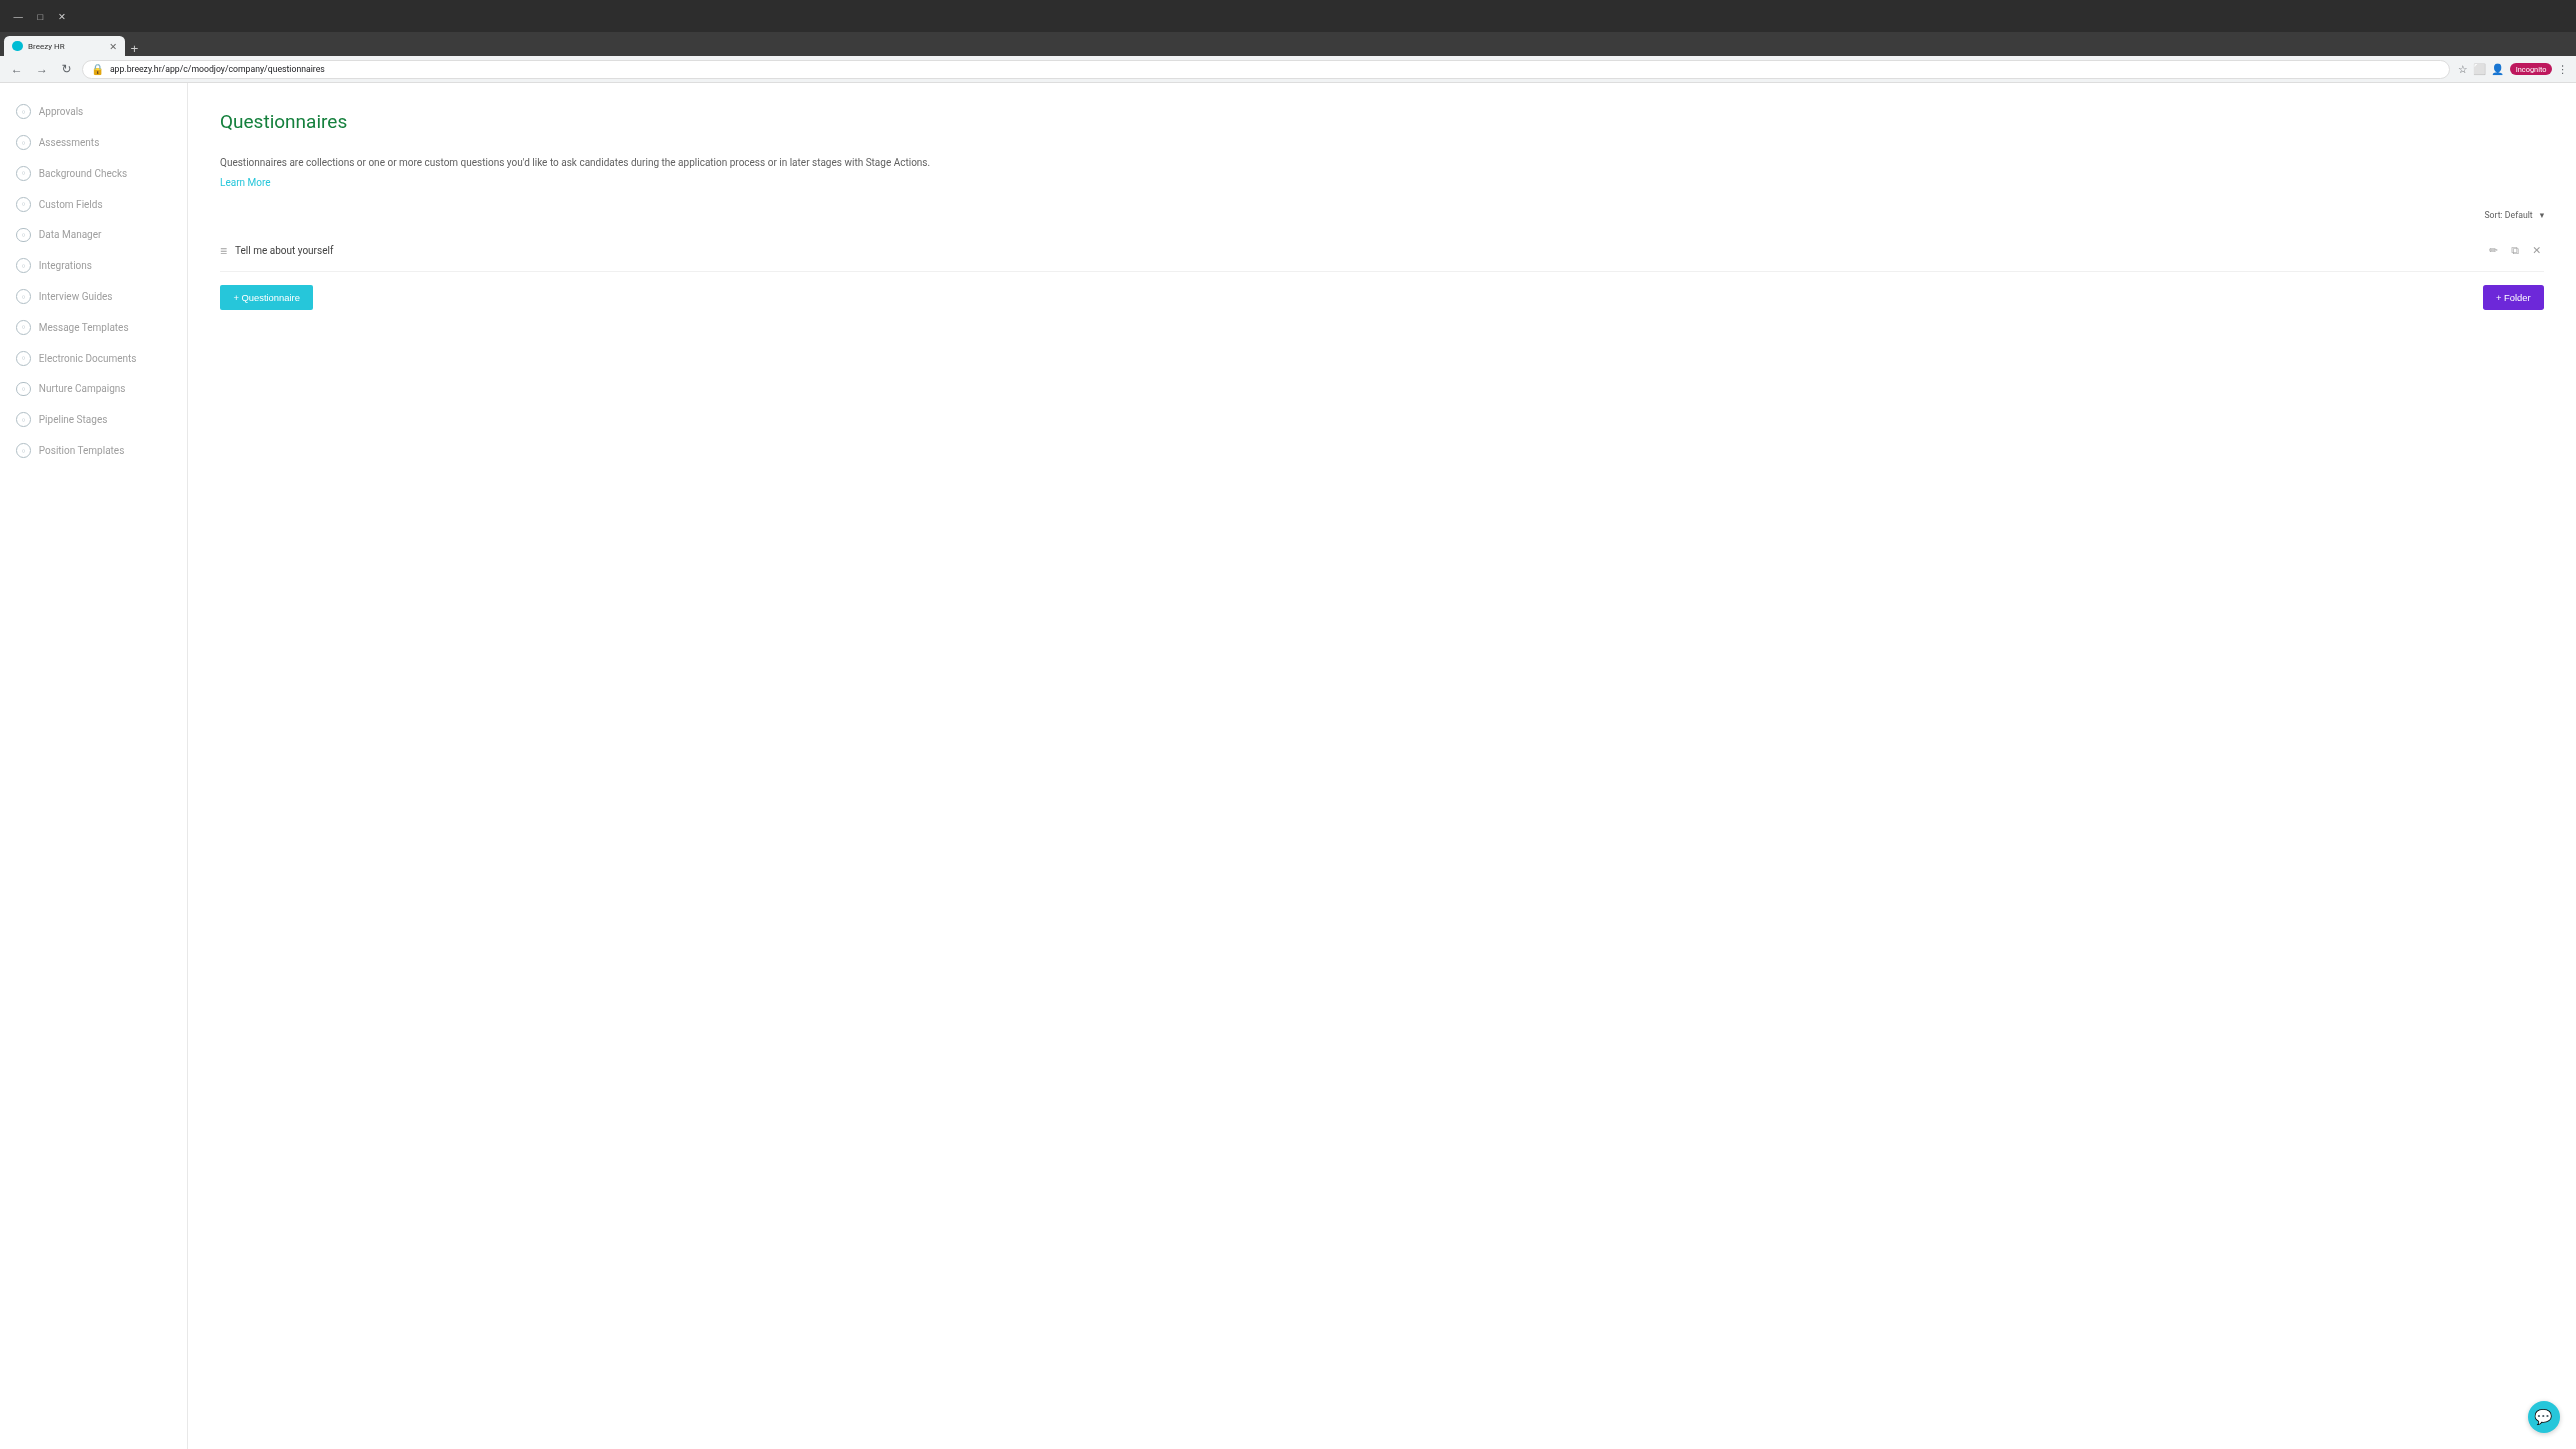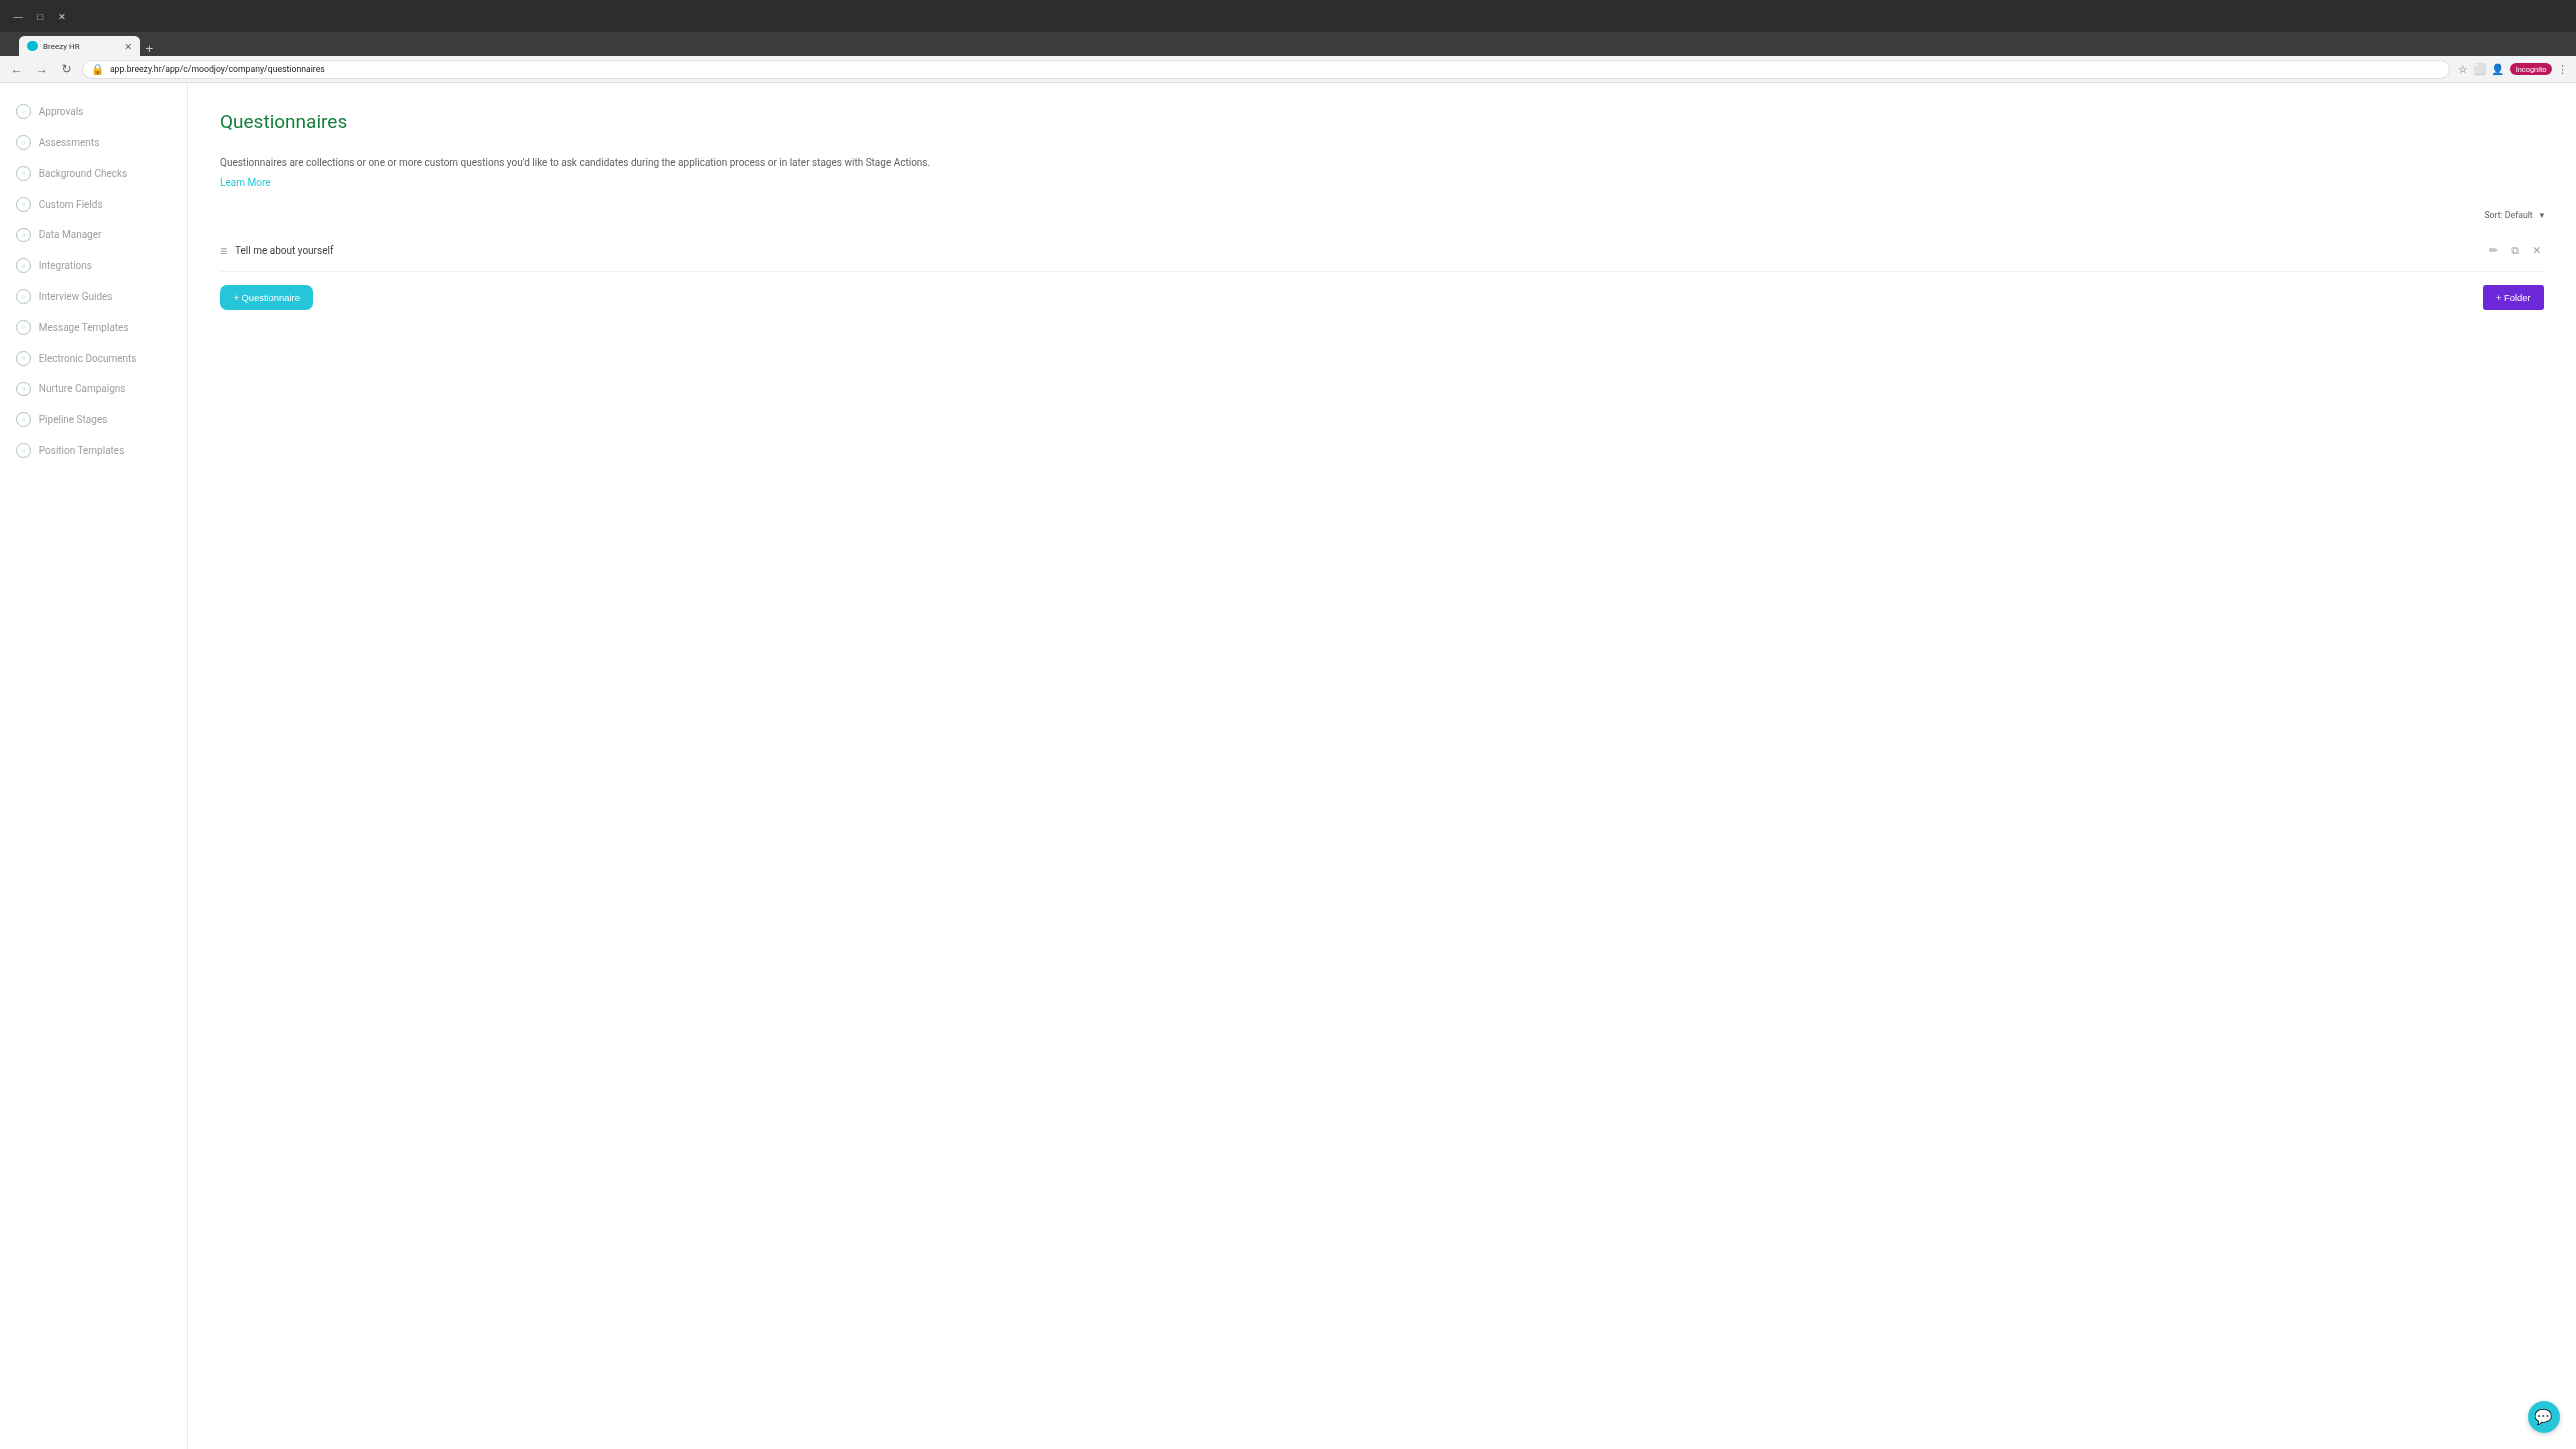--- a/index.html
+++ b/index.html
@@ -20,21 +20,21 @@
       gap: 4px;
     }
     .win-btn { background: none; border: none; color: #ccc; font-size: 9.4px; cursor: pointer; padding: 0 5.4px; }
 
     
     .tab-bar {
       background: #3c3c3c;
       height: 24px;
       display: flex;
       align-items: flex-end;
-      padding: 0 19px;
+      padding: 0 4px;
     }
     .tab {
       background: #f1f3f4;
       border-radius: 5.4px 5.4px 0 0;
       height: 20px;
       display: flex;
       align-items: center;
       padding: 0 8px;
       gap: 5.4px;
       min-width: 121px;
@@ -191,21 +191,21 @@
     .action-bar {
       display: flex;
       justify-content: space-between;
       align-items: center;
       padding: 13.4px 0;
     }
     .btn-questionnaire {
       background: #26c6da;
       color: white;
       border: none;
-      border-radius: 7px;
+      border-radius: 2px;
       padding: 6.7px 13.4px;
       font-size: 9.4px;
       cursor: pointer;
       display: flex;
       align-items: center;
       gap: 4px;
     }
 
     .btn-folder {
       background: #6d28d9;

